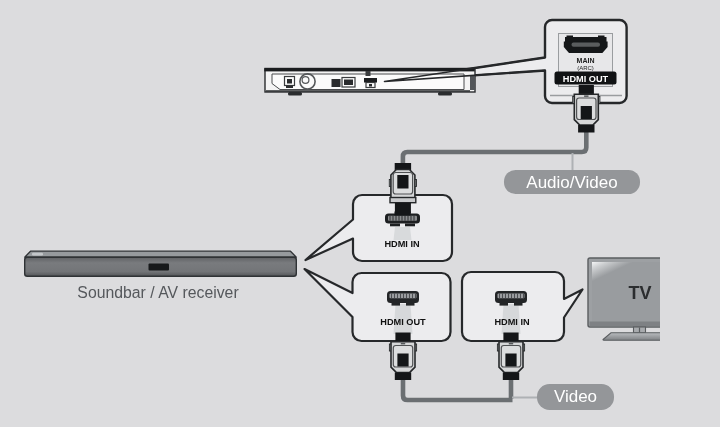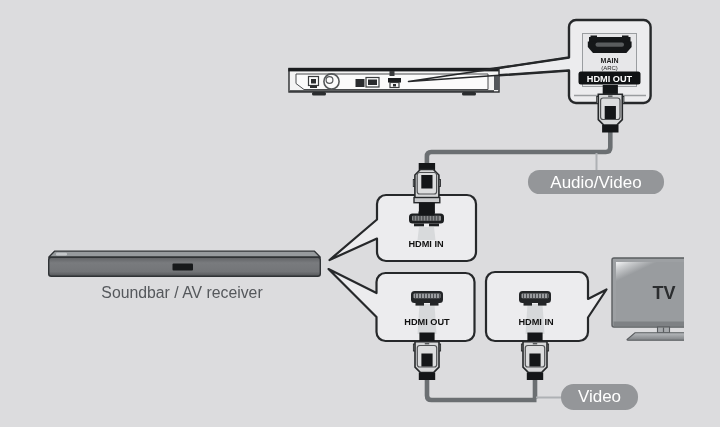--- a/index.html
+++ b/index.html
@@ -1,16 +1,16 @@
 <!DOCTYPE html>
 <html><head>
 <meta charset="utf-8">
 <style>
 html,body{margin:0;padding:0;background:#dcdcde;}
-#wrap{position:relative;width:660px;height:427px;overflow:hidden;padding-left:24px;}
+#wrap{position:relative;width:660px;height:427px;overflow:hidden;}
 text{font-family:"Liberation Sans",sans-serif;}
 </style>
 </head>
 <body>
 <div id="wrap">
 <svg width="720" height="427" viewBox="0 0 720 427">
 <rect x="0" y="0" width="720" height="427" fill="#dcdcde"></rect>
 <path d="M552,20 H619.6 A7,7 0 0 1 626.6,27 V96 A7,7 0 0 1 619.6,103 H552 A7,7 0 0 1 545,96 V70.5 L384.5,81.5 L545,57.5 V27 A7,7 0 0 1 552,20 Z" fill="#ececee" stroke="#26282a" stroke-width="2.4" stroke-linejoin="round"></path>
 <g>
 <rect x="265" y="69" width="210" height="23" fill="#f4f4f4" stroke="#2a2c2e" stroke-width="1.4"></rect>

